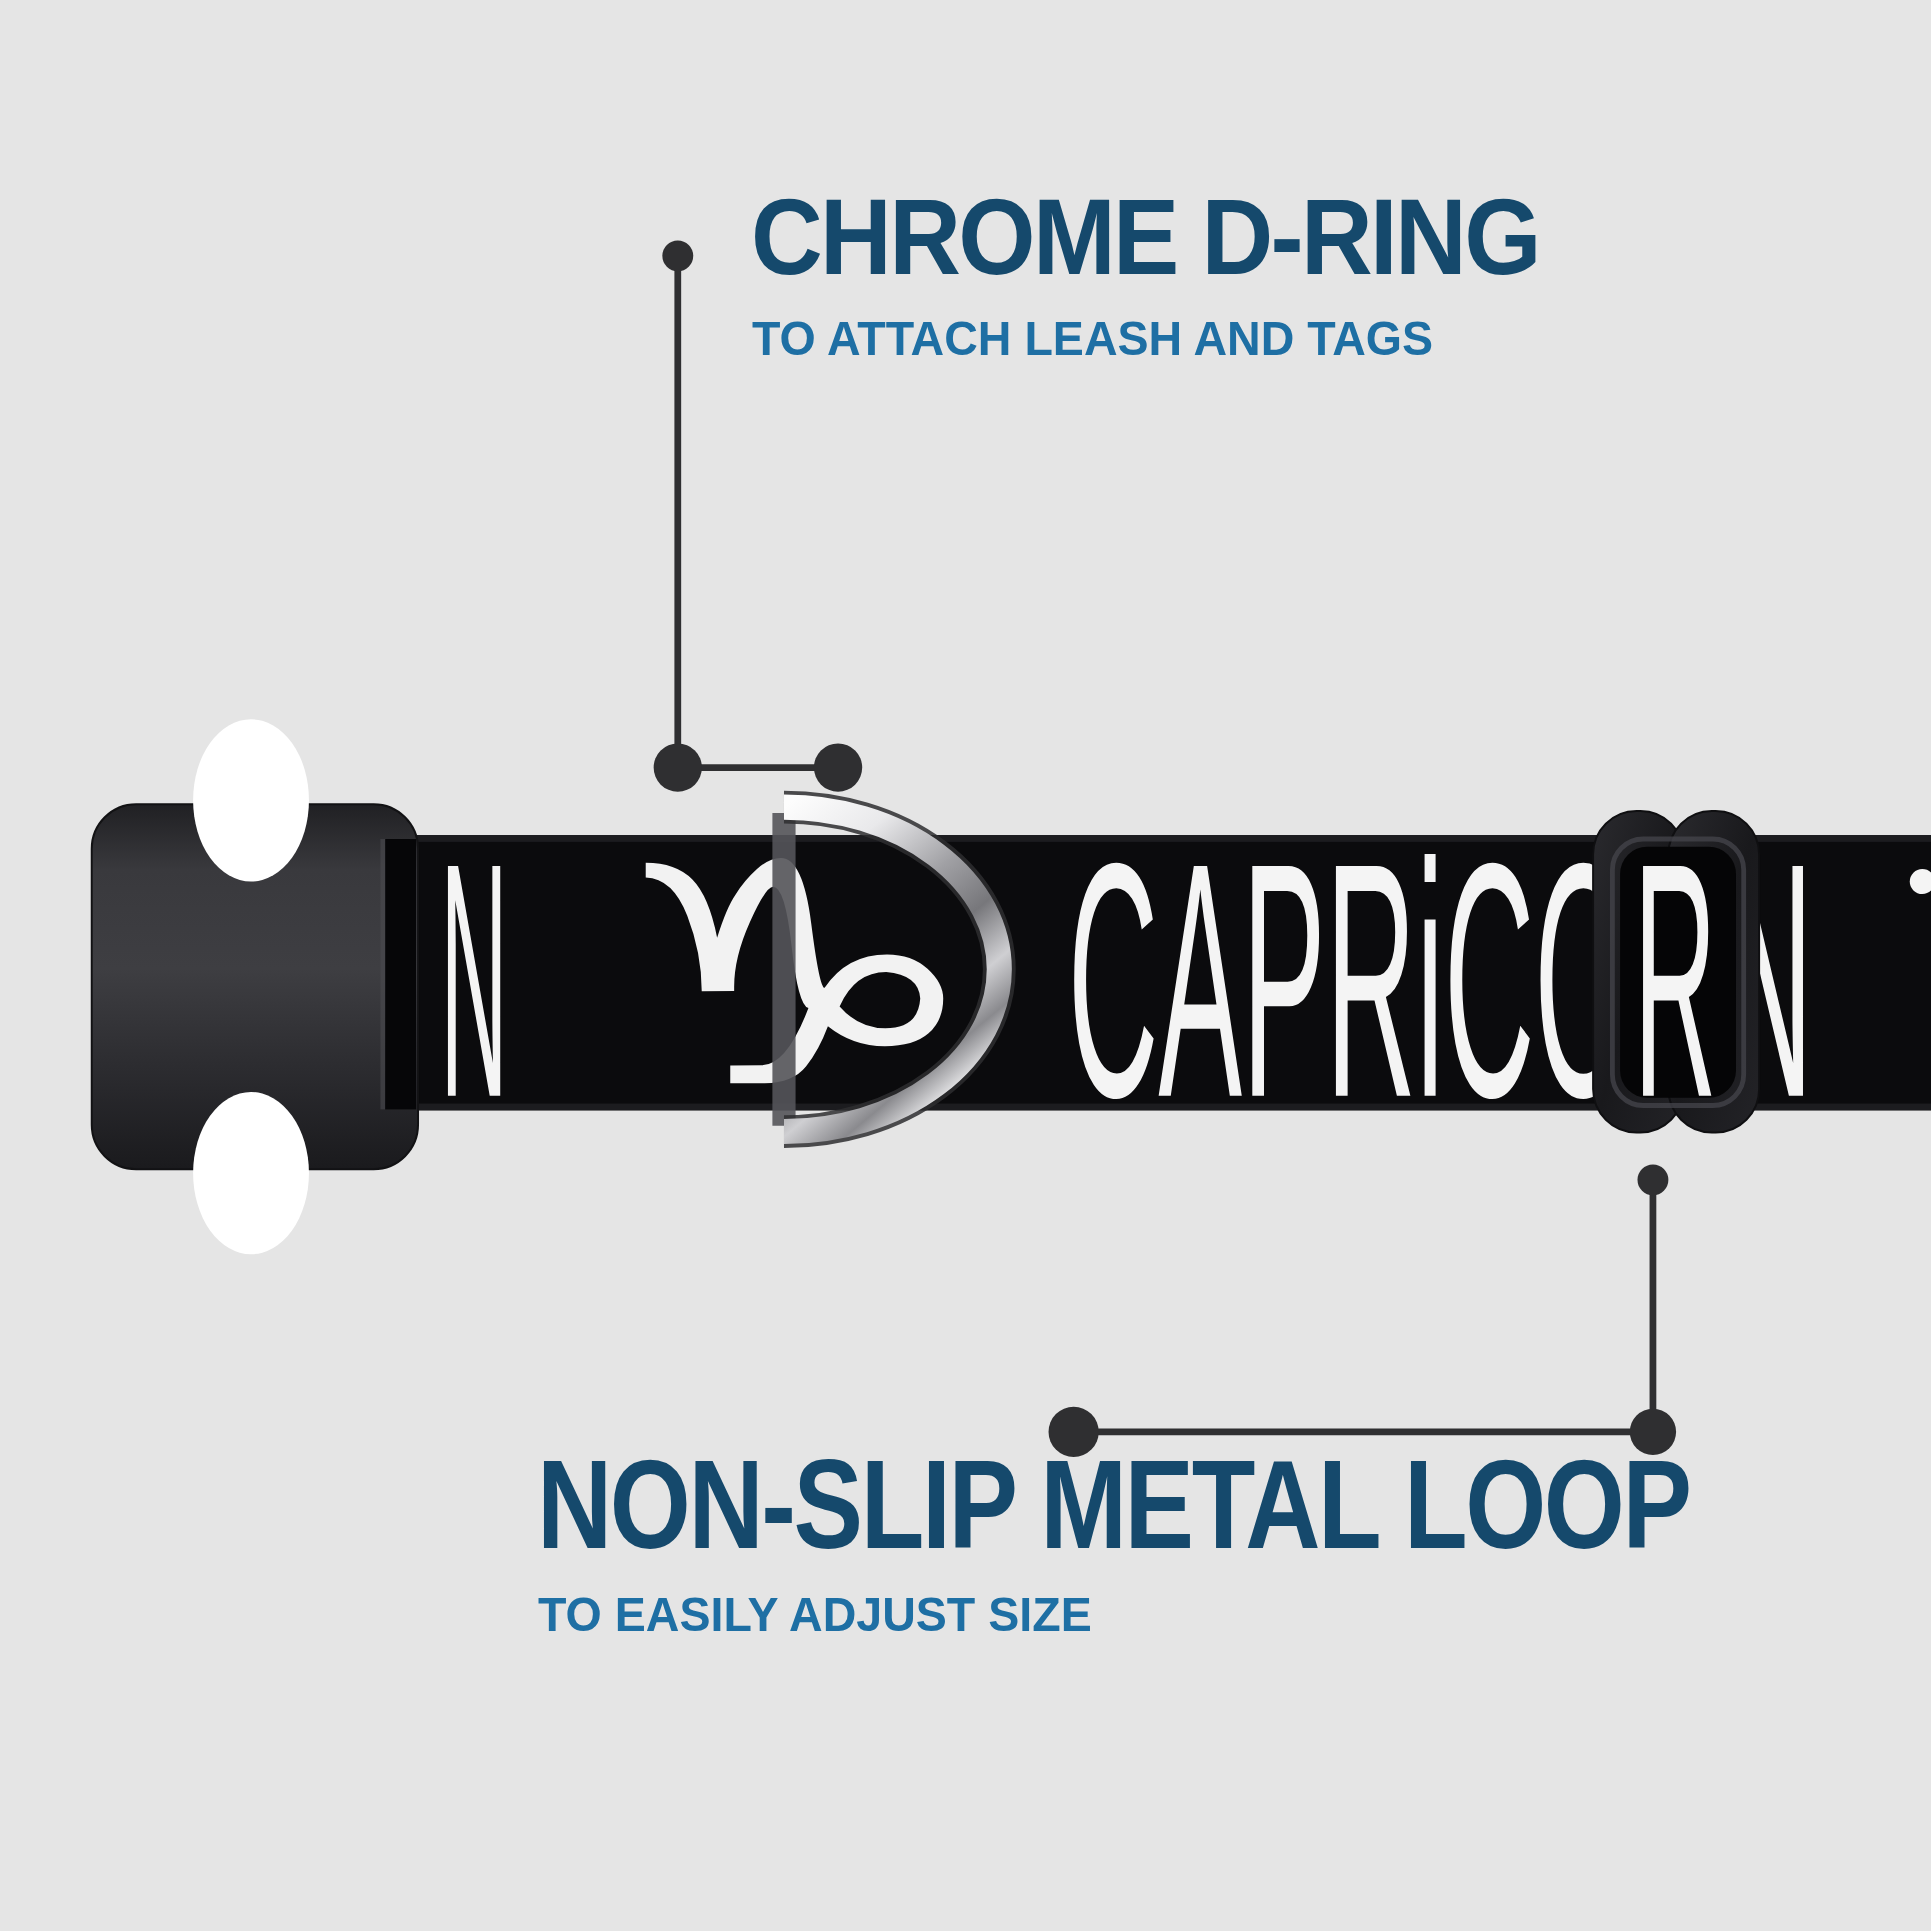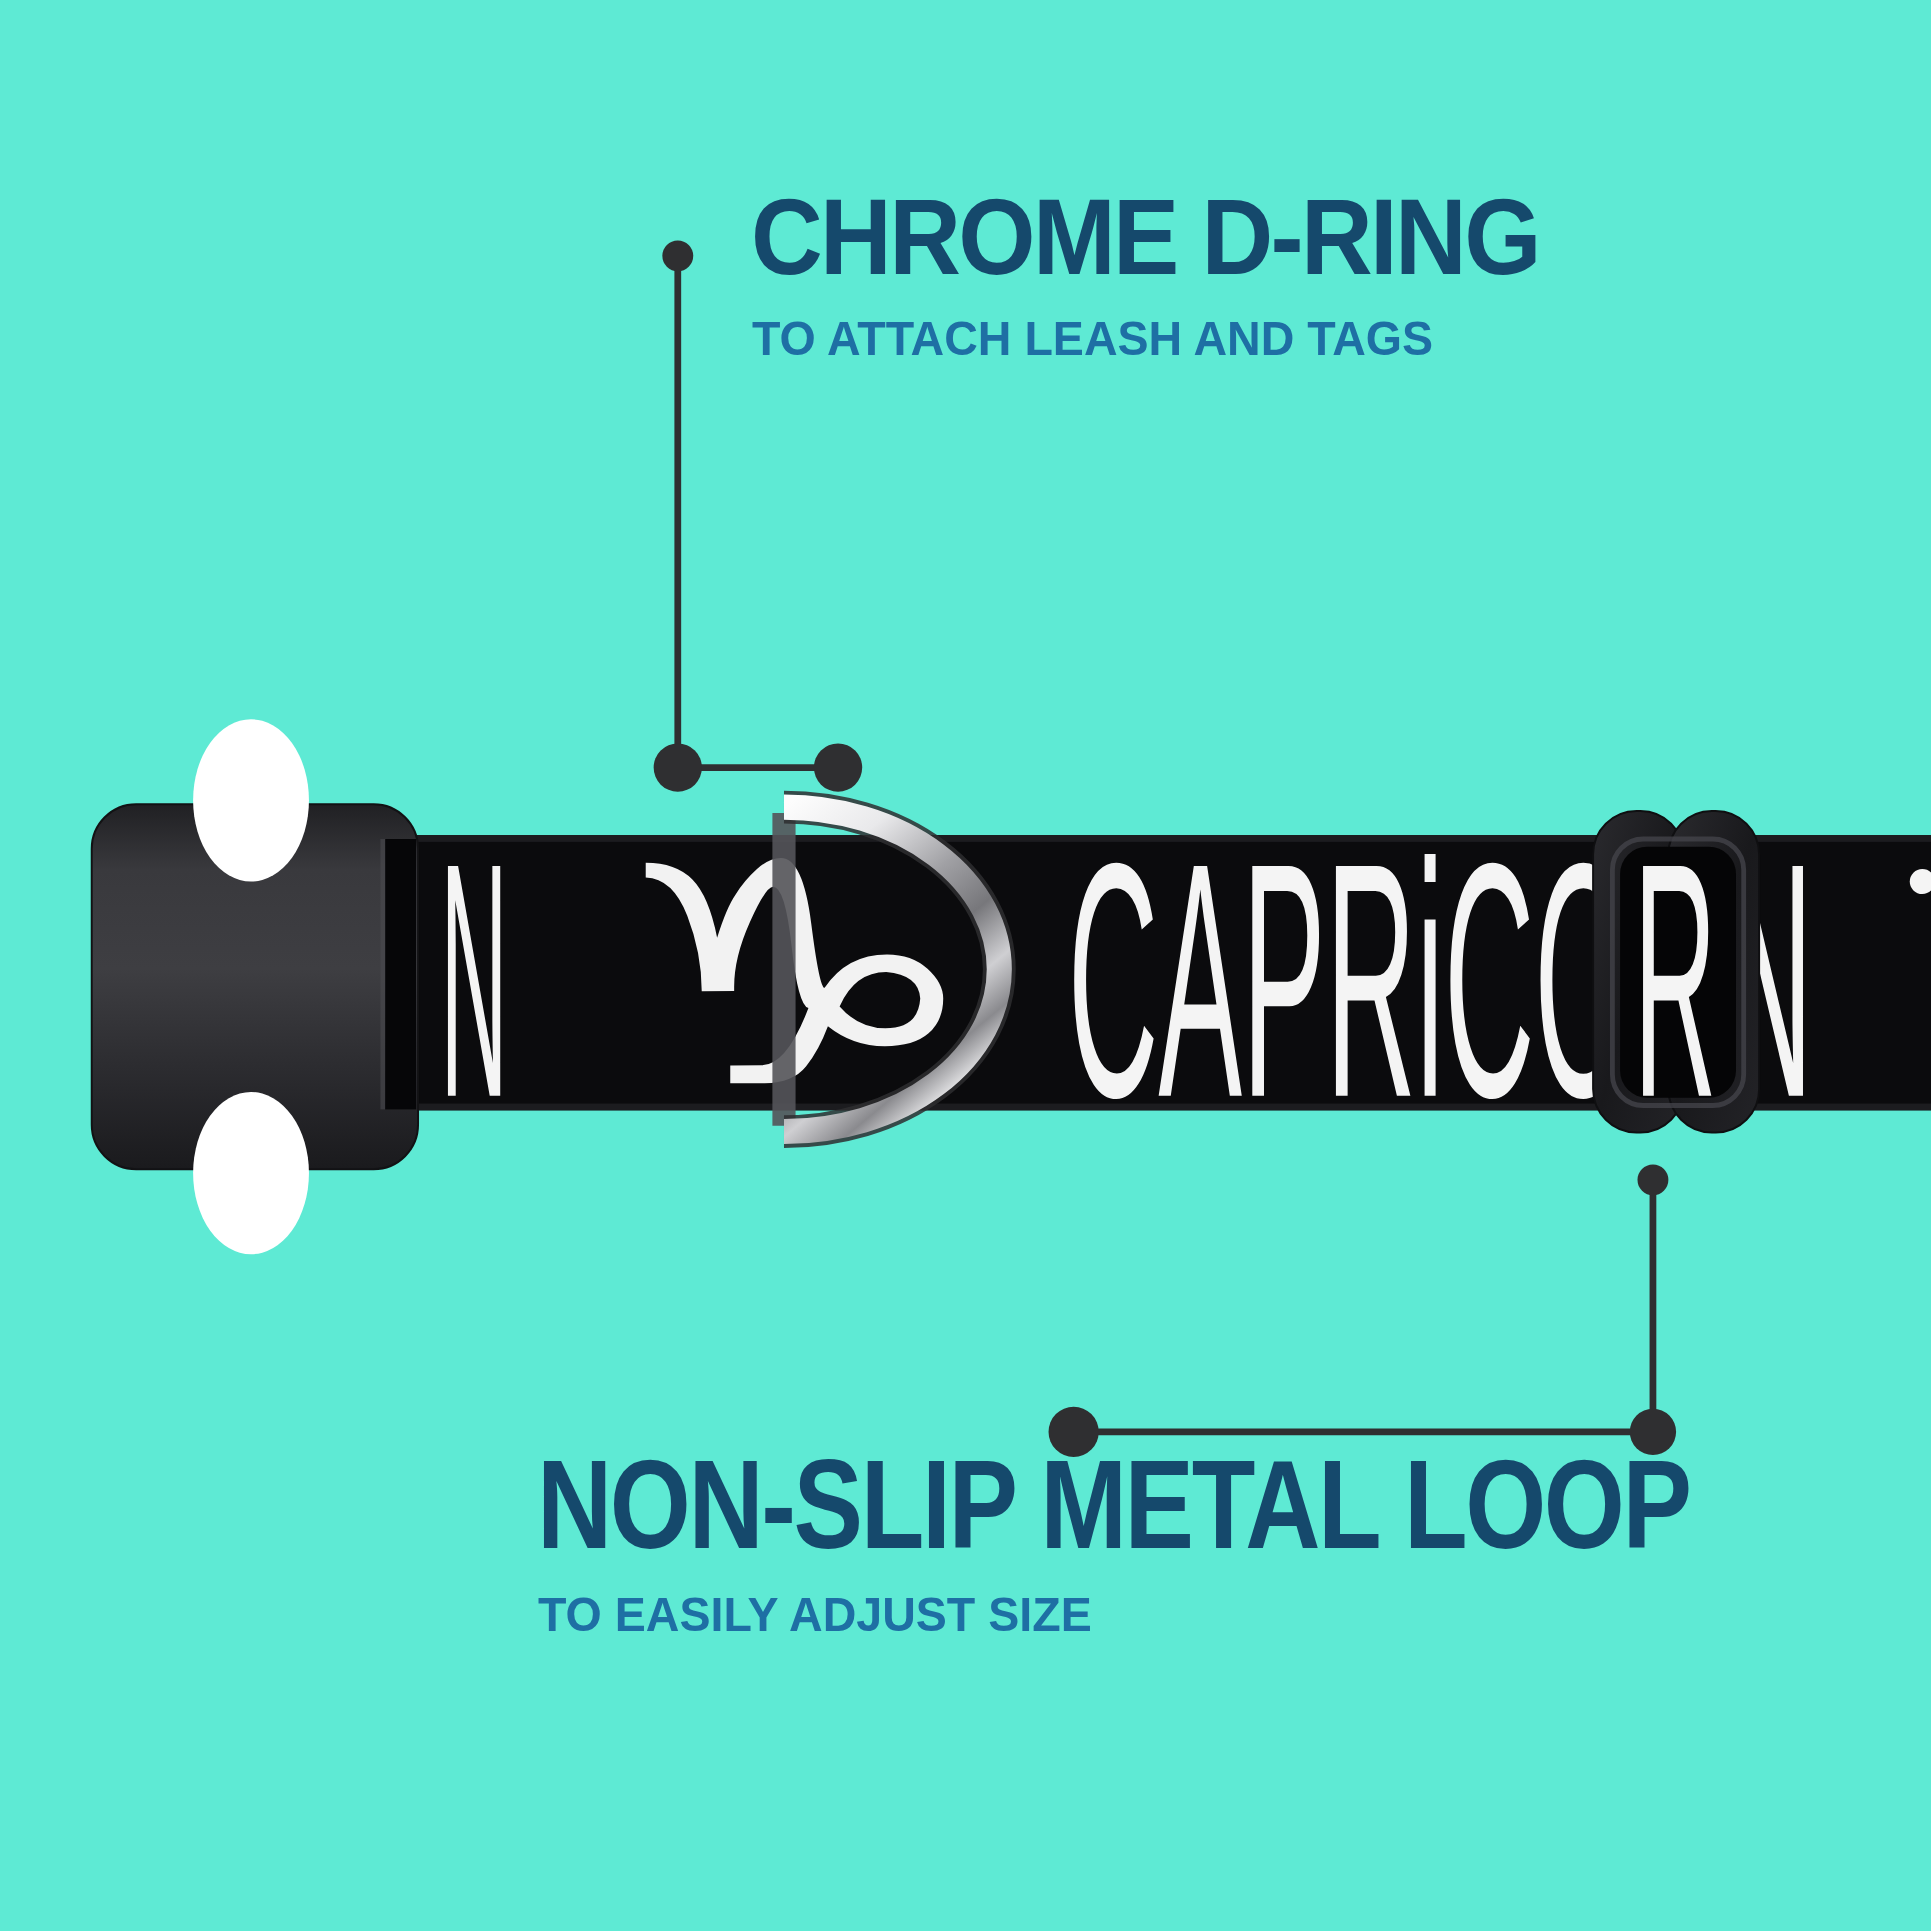--- a/index.html
+++ b/index.html
@@ -1,16 +1,16 @@
 <!DOCTYPE html>
 <html><head>
 <meta charset="utf-8">
 <style>
   html,body{margin:0;padding:0;background:#fff;}
-  .canvas{position:relative;width:1931px;height:1931px;background:#5eead4;overflow:hidden;
+  .canvas{position:relative;width:1931px;height:1931px;background:#e5e5e5;overflow:hidden;
           font-family:"Liberation Sans",sans-serif;}
   .label{position:absolute;white-space:nowrap;transform-origin:left top;line-height:1;}
   .callout-title{font-weight:700;color:#15496C;letter-spacing:-2.9px;}
   .callout-sub{font-weight:700;color:#1E6FA4;letter-spacing:0;}
   #top-title{left:751px;top:183px;font-size:108px;transform:scaleX(.92);}
   #top-sub{left:752px;top:315px;font-size:48px;transform:scaleX(.97);}
   #bottom-title{left:537px;top:1441px;font-size:127px;transform:scaleX(.82);}
   #bottom-sub{left:538px;top:1591px;font-size:48px;transform:scaleX(.97);}
   svg{position:absolute;left:0;top:0;}
   .patt-text{fill:#F4F4F4;font-family:"Liberation Sans",sans-serif;font-weight:400;}

